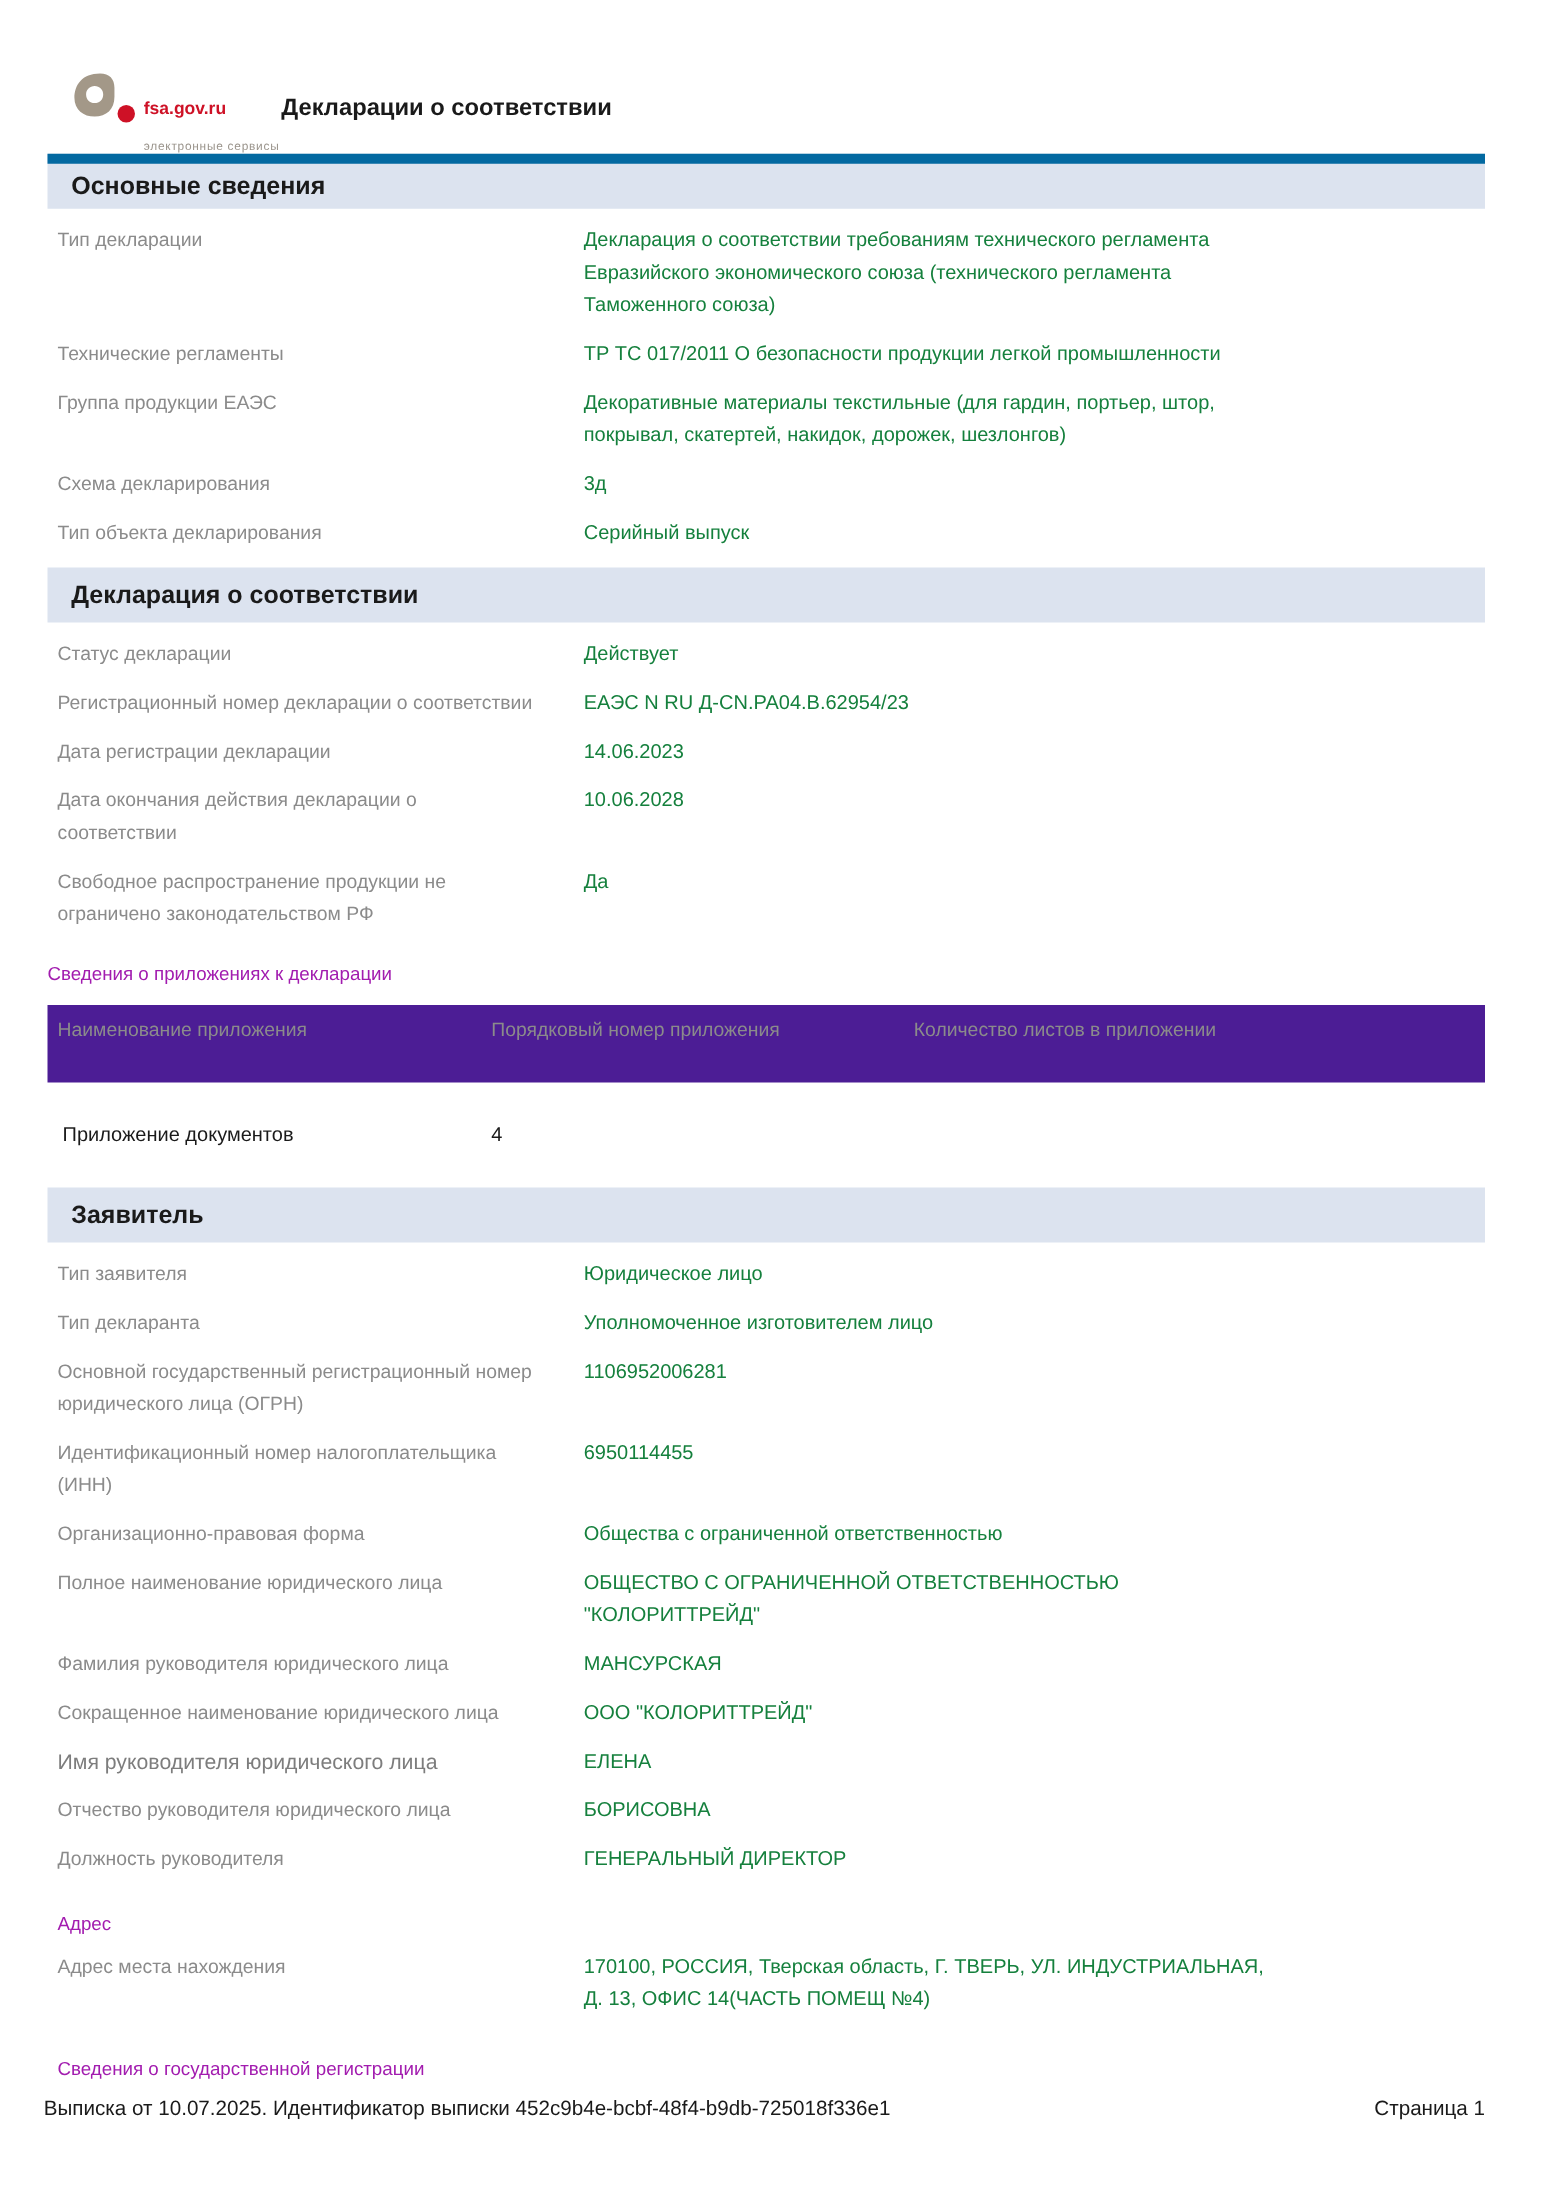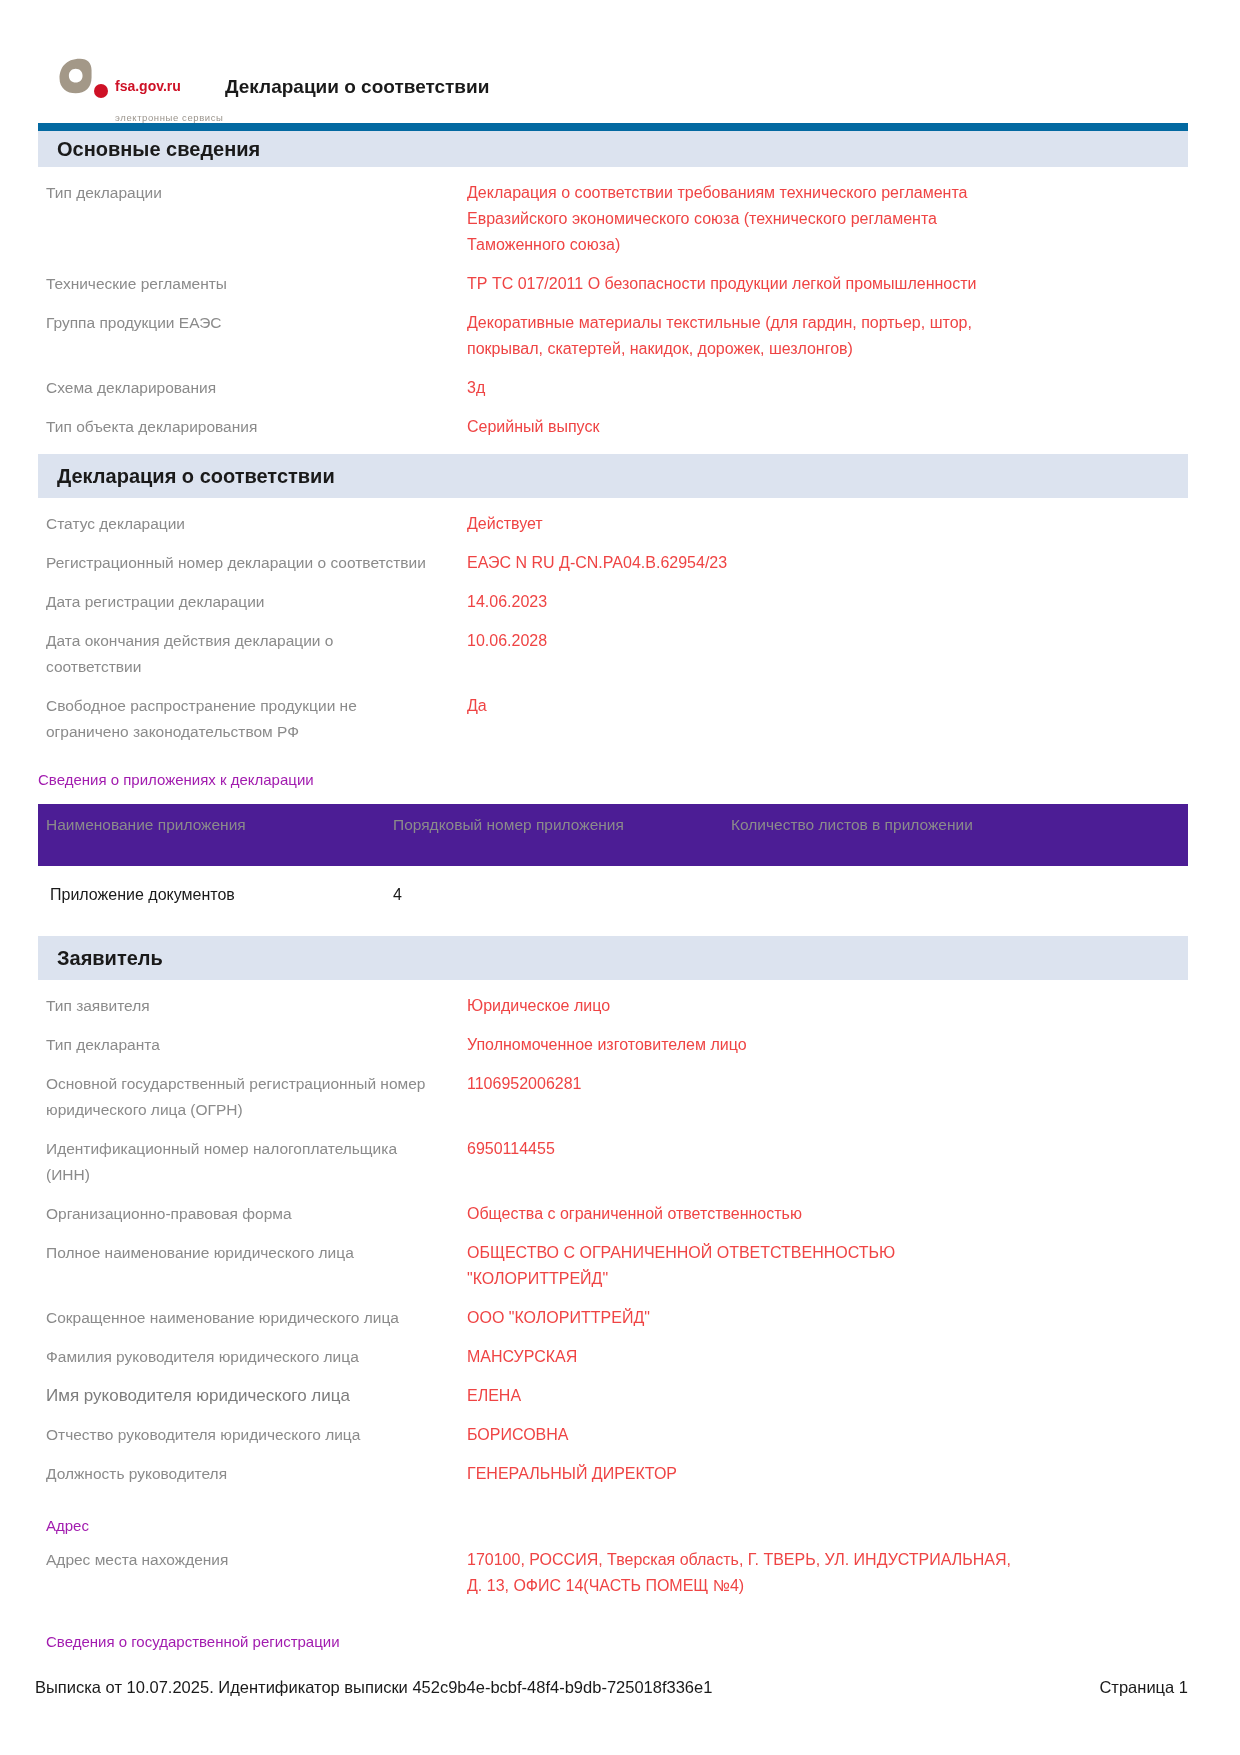--- a/index.html
+++ b/index.html
@@ -33,37 +33,37 @@
   .mt-sec2{margin-top:14px;}
   .mt-sec3{margin-top:28px;}
   
   .row{display:flex;margin-top:13px;padding-left:8px;}
   .label{
     width:421px;flex-shrink:0;color:#8b8b8b;
     font-size:15.5px;line-height:26px;
   }
   .label .inner{max-width:382px;display:block;}
   .label-lg{font-size:17px;color:#7d7d7d;}
-  .value{width:545px;font-size:16px;line-height:26px;color:#ef4444;}
+  .value{width:545px;font-size:16px;line-height:26px;color:#15803d;}
   
   .subhead{font-size:15px;font-weight:normal;color:#a21caf;}
   .subhead.attachments-head{margin-top:26px;}
   .subhead.address-head{margin-top:30px;padding-left:8px;}
   .subhead.statereg-head{margin-top:34px;padding-left:8px;}
   
   .attach-table-header{
     display:flex;background:#4c1d95;margin-top:16px;
     padding:10px 0 30px 8px;box-sizing:border-box;
     color:#8b8b8b;font-size:15.5px;line-height:22px;align-items:center;
   }
   .attach-col-1{width:347px;flex-shrink:0;}
   .attach-col-2{width:338px;flex-shrink:0;}
   .attach-col-3{flex:1;}
   .attach-table-row{
-    display:flex;margin-top:16px;padding-left:12px;
+    display:flex;margin-top:30px;padding-left:12px;
     font-size:16px;line-height:26px;color:#1a1a1a;
   }
   .attach-table-row .attach-col-1{width:343px;}
   
   .page-footer{
     position:absolute;left:35px;right:52px;top:1678px;
     display:flex;justify-content:space-between;
     font-size:16.5px;color:#1a1a1a;
   }
 </style>
@@ -205,29 +205,29 @@
     <div class="value">Общества с ограниченной ответственностью</div>
   </div>
   <div class="row">
     <div class="label">
         <span class="inner">Полное наименование юридического лица</span>
       </div>
     <div class="value">ОБЩЕСТВО С ОГРАНИЧЕННОЙ ОТВЕТСТВЕННОСТЬЮ "КОЛОРИТТРЕЙД"</div>
   </div>
   <div class="row">
     <div class="label">
+        <span class="inner">Фамилия руководителя юридического лица</span>
+      </div>
+    <div class="value">МАНСУРСКАЯ</div>
+  </div>
+  <div class="row">
+    <div class="label">
         <span class="inner">Сокращенное наименование юридического лица</span>
       </div>
     <div class="value">ООО "КОЛОРИТТРЕЙД"</div>
-  </div>
-  <div class="row">
-    <div class="label">
-        <span class="inner">Фамилия руководителя юридического лица</span>
-      </div>
-    <div class="value">МАНСУРСКАЯ</div>
   </div>
   <div class="row">
     <div class="label label-lg">
         <span class="inner">Имя руководителя юридического лица</span>
       </div>
     <div class="value">ЕЛЕНА</div>
   </div>
   <div class="row">
     <div class="label">
         <span class="inner">Отчество руководителя юридического лица</span>

